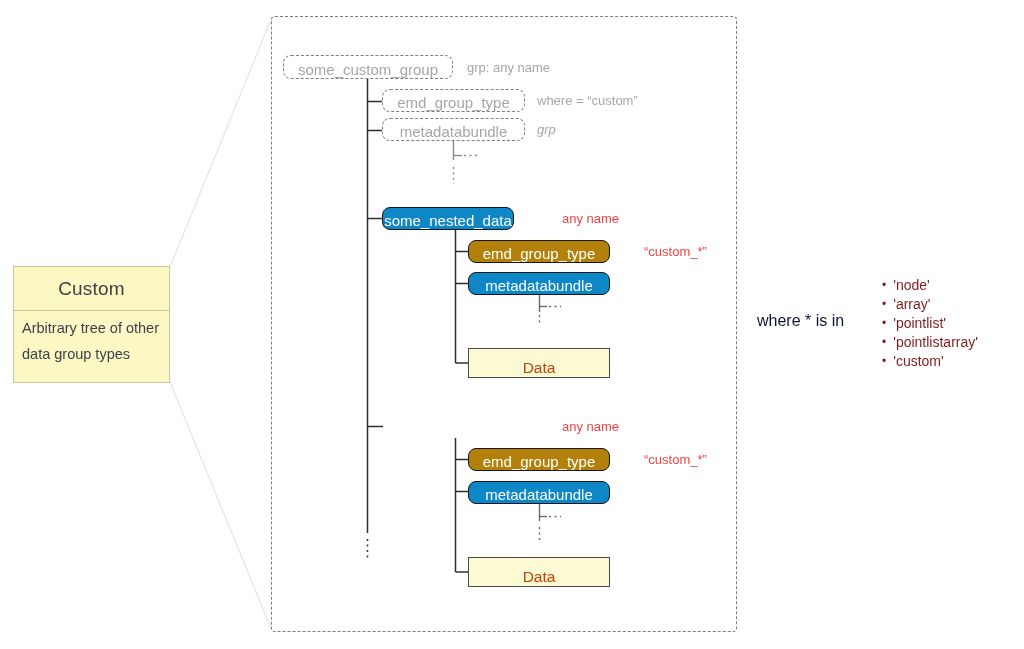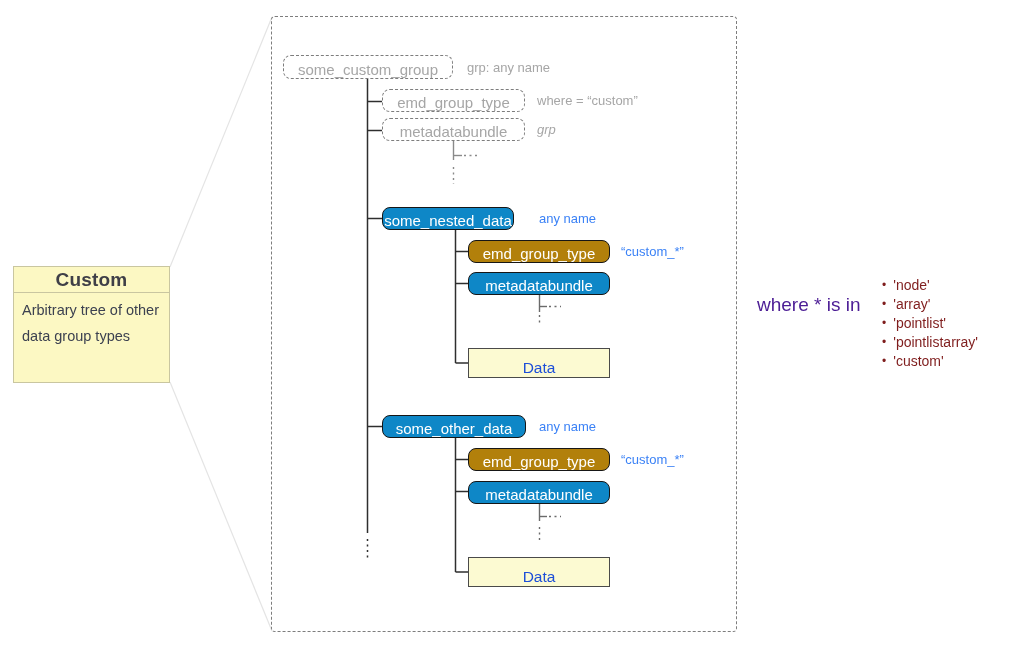--- a/index.html
+++ b/index.html
@@ -30,43 +30,43 @@
   .node {
     display: flex; align-items: flex-end; justify-content: center;
     font-size: 15px; white-space: nowrap;
   }
   .node.ghost {
     border: 1.6px dashed var(--dash-border); border-radius: 8px;
     color: var(--gray-text); background: #ffffff;
   }
   .node.blue  { background: var(--blue);  color: #ffffff; border: 1.6px solid #161616; border-radius: 8px; }
   .node.ochre { background: var(--ochre); color: #ffffff; border: 1.6px solid #161616; border-radius: 8px; }
-  .node.data  { background: var(--pale-yellow); color: #1d4ed8; border: 1px solid #4a4a4a; border-radius: 0; font-size: 15.5px; }
+  .node.data  { background: var(--pale-yellow); color: #c2410c; border: 1px solid #4a4a4a; border-radius: 0; font-size: 15.5px; }
 
   
   .ann { display: flex; align-items: center; font-size: 13px; white-space: nowrap; }
   .ann.gray  { color: var(--gray-text); }
-  .ann.black { color: #3b82f6; }
+  .ann.black { color: #ef4444; margin-left: 23px; }
 
   
   .card {
     left: 13px; top: 266px; width: 157px; height: 117px;
     background: var(--card-yellow); border: 1px solid var(--card-border);
   }
   .card-title {
-    height: 26px; display: flex; align-items: center; justify-content: center;
-    font-size: 19px; font-weight: bold; color: #3f3f47;
+    height: 44px; display: flex; align-items: center; justify-content: center;
+    font-size: 19px; font-weight: normal; color: #3f3f47;
     border-bottom: 1px solid var(--card-border); letter-spacing: 0.2px;
   }
   .card-desc {
     padding: 4px 9px 0 8px; font-size: 14.5px; line-height: 1.8; color: #3c4150;
   }
 
   
-  .side-lead { left: 757px; top: 294px; font-size: 19px; color: #4c1d95; white-space: nowrap; }
+  .side-lead { left: 757px; top: 312px; font-size: 16px; color: #0f172a; white-space: nowrap; }
   .side-list { left: 882px; top: 276px; list-style: none; }
   .side-list li {
     font-size: 14px; line-height: 18px; color: #7f1d1d; white-space: nowrap;
   }
   .side-list li::before { content: "\2022"; font-size: 12px; margin-right: 7px; position: relative; top: -1px; }
 </style>
 </head>
 <body>
 
 <div id="stage">
@@ -140,23 +140,20 @@
   <div class="abs ann black" style="left:621px; top:240px; height:23px;">“custom_*”</div>
 
   <div class="abs node blue" style="left:468px; top:272px; width:142px; height:23px;">
     <span>metadatabundle</span>
   </div>
 
   <div class="abs node data" style="left:468px; top:348px; width:142px; height:30px;">
     <span>Data</span>
   </div>
 
-  <div class="abs node blue" style="left:382px; top:415px; width:144px; height:23px;">
-    <span>some_other_data</span>
-  </div>
   <div class="abs ann black" style="left:539px; top:415px; height:23px;">any name</div>
 
   <div class="abs node ochre" style="left:468px; top:448px; width:142px; height:23px;">
     <span>emd_group_type</span>
   </div>
   <div class="abs ann black" style="left:621px; top:448px; height:23px;">“custom_*”</div>
 
   <div class="abs node blue" style="left:468px; top:481px; width:142px; height:23px;">
     <span>metadatabundle</span>
   </div>

